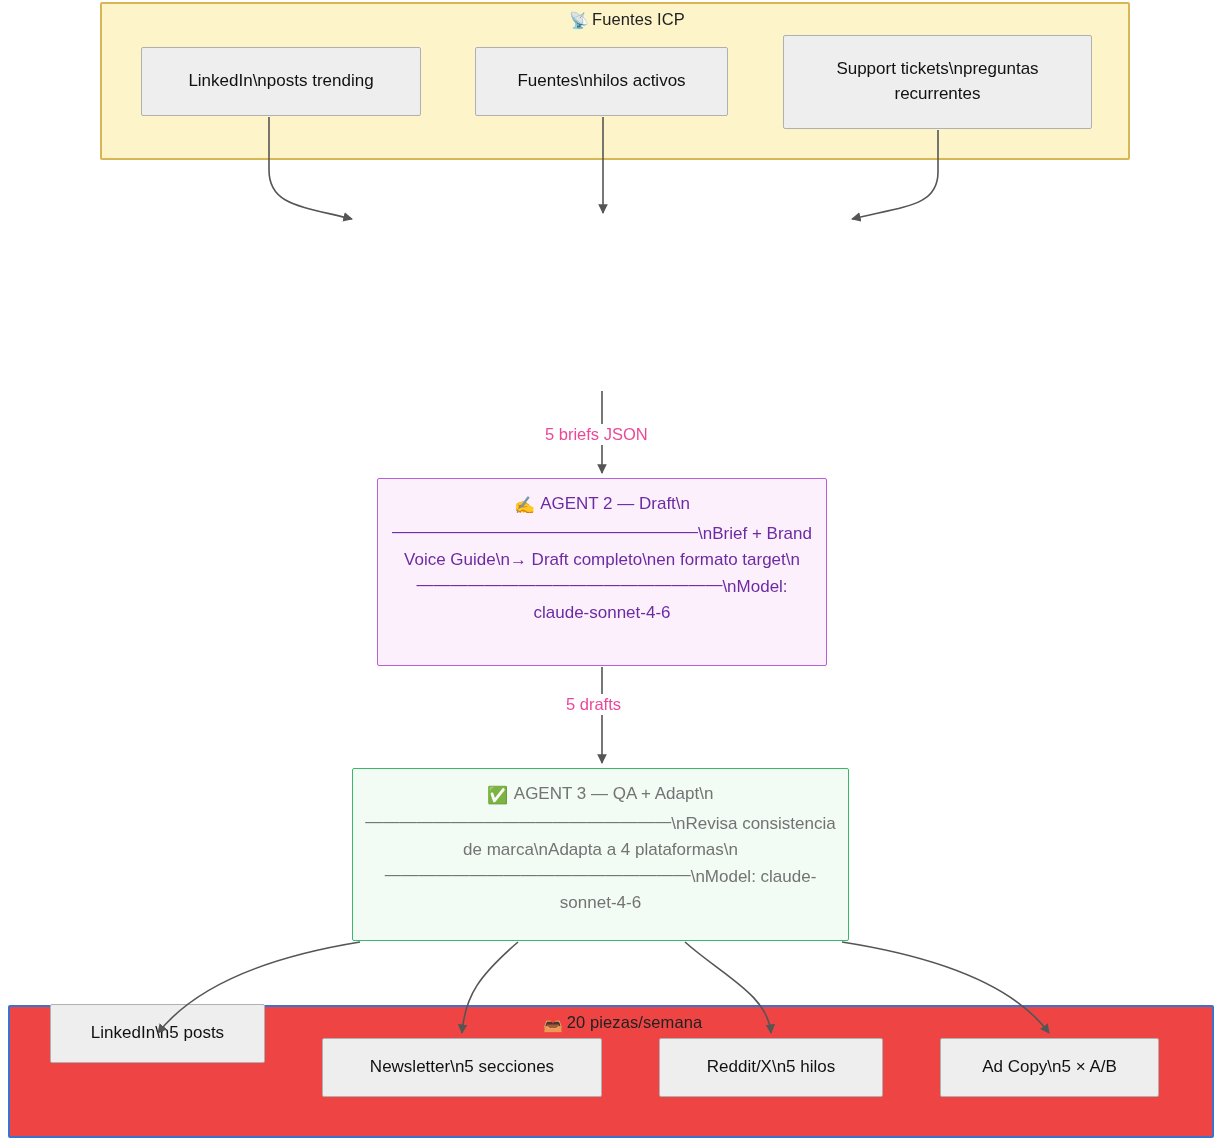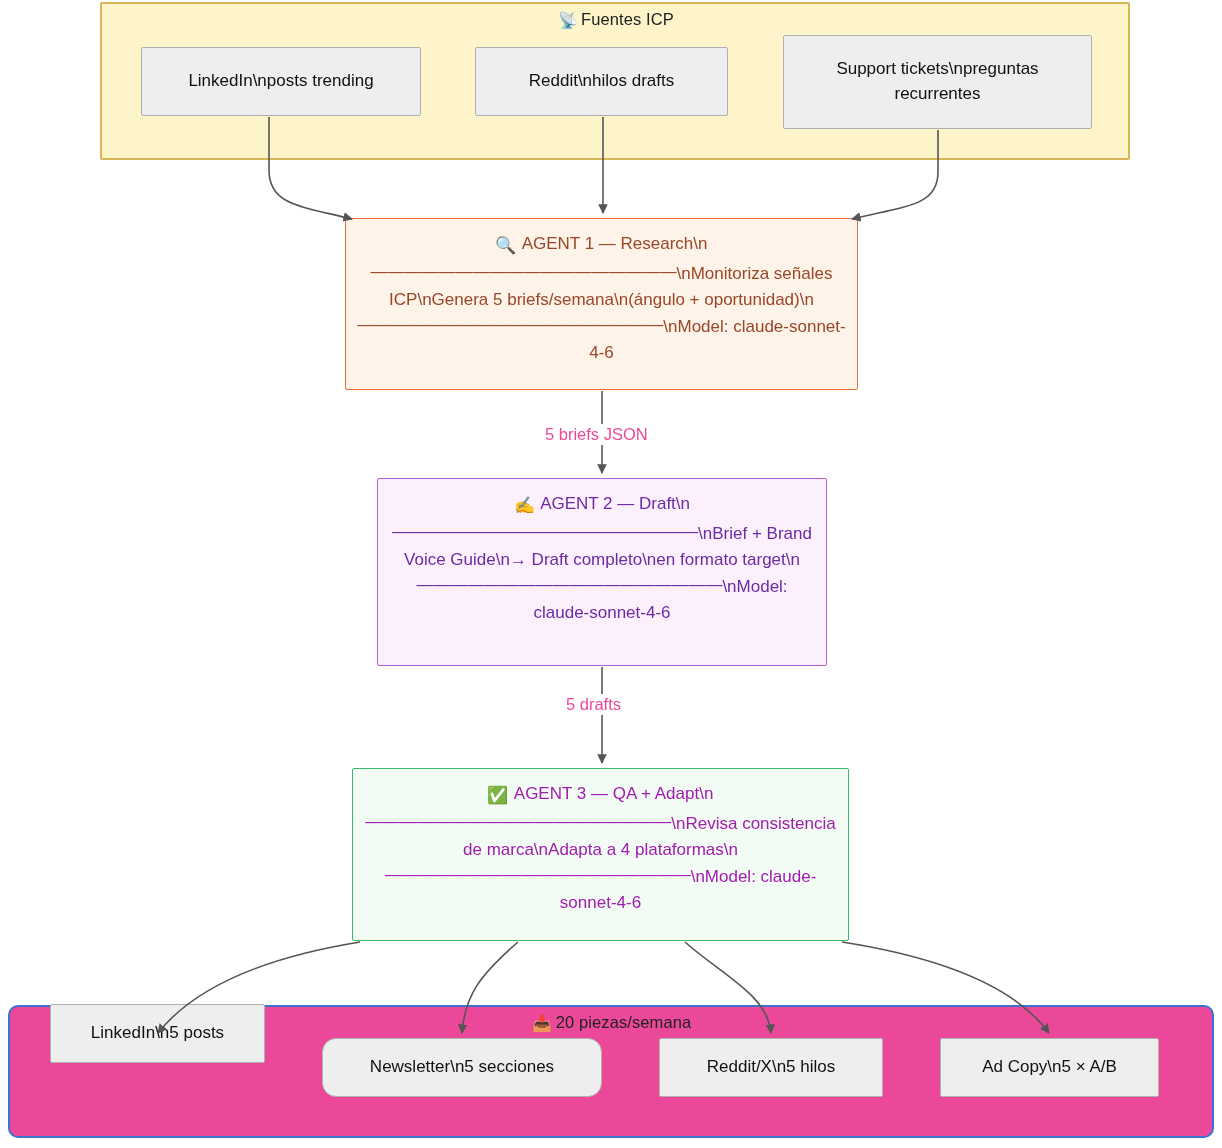--- a/index.html
+++ b/index.html
@@ -31,21 +31,21 @@
 
   
   .subgraph {
     position: absolute;
     box-sizing: border-box;
     z-index: 1;
   }
   .subgraph .sg-title {
     position: absolute;
     top: 6px;
-    left: 1px;
+    left: 12px;
     width: 100%;
     text-align: center;
     font-size: 16.5px;
     color: #222222;
     letter-spacing: .1px;
     white-space: nowrap;
   }
   .sg-title .emo {
     font-size: 16px;
     vertical-align: -1px;
@@ -59,23 +59,23 @@
     height: 158px;
     background: #fdf5c9;
     border: 2px solid #d6b656;
     border-radius: 2px;
   }
   #sg-outputs {
     left: 8px;
     top: 1005px;
     width: 1206px;
     height: 133px;
-    background: #ec4899;
+    background: #ef4444;
     border: 2px solid #3a72d0;
-    border-radius: 10px;
+    border-radius: 2px;
   }
 
   
   .node {
     position: absolute;
     box-sizing: border-box;
     background: #eeeeee;
     border: 1.4px solid #b0b0b0;
     border-radius: 2px;
     display: flex;
@@ -118,21 +118,21 @@
     width: 450px; height: 188px;
     background: #fdf0fd;
     border: 1.6px solid #b760d9;
     color: #6c2ba3;
   }
   #agent3 {
     left: 352px; top: 768px;
     width: 497px; height: 173px;
     background: #f2fbf4;
     border: 1.6px solid #39b86a;
-    color: #a21caf;
+    color: #737373;
   }
 
   
   .edge-label {
     position: absolute;
     background: #ffffff;
     color: #ec4899;
     font-size: 16.5px;
     padding: 1px 5px;
     white-space: nowrap;
@@ -154,44 +154,41 @@
     <div class="sg-title">
       <span class="emo">📥</span><span>20 piezas/semana</span>
     </div>
   </div>
 
   <div class="node" style="left:141px; top:47px; width:280px; height:69px;">
     <span>LinkedIn\nposts trending</span>
   </div>
 
   <div class="node" style="left:475px; top:47px; width:253px; height:69px;">
-    <span>Reddit\nhilos drafts</span>
+    <span>Fuentes\nhilos activos</span>
   </div>
 
   <div class="node" style="left:783px; top:35px; width:309px; height:94px;">
     <span>Support tickets\npreguntas recurrentes</span>
   </div>
 
-  <div class="agent" id="agent1">
-    <span class="emo">🔍</span><span>AGENT 1 — Research\n</span><span class="dash">——————————————————</span><span>\nMonitoriza señales ICP\nGenera 5 briefs/semana\n(ángulo + oportunidad)\n</span><span class="dash">——————————————————</span><span>\nModel: claude-sonnet-4-6</span>
-  </div>
 
   <div class="agent" id="agent2">
     <span class="emo">✍️</span><span>AGENT 2 — Draft\n</span><span class="dash">——————————————————</span><span>\nBrief + Brand Voice Guide\n→ Draft completo\nen formato target\n</span><span class="dash">——————————————————</span><span>\nModel: claude-sonnet-4-6</span>
   </div>
 
   <div class="agent" id="agent3">
     <span class="emo">✅</span><span>AGENT 3 — QA + Adapt\n</span><span class="dash">——————————————————</span><span>\nRevisa consistencia de marca\nAdapta a 4 plataformas\n</span><span class="dash">——————————————————</span><span>\nModel: claude-sonnet-4-6</span>
   </div>
 
   <div class="node" style="left:50px; top:1004px; width:215px; height:59px;">
     <span>LinkedIn\n5 posts</span>
   </div>
 
-  <div class="node" style="left:322px; top:1038px; width:280px; height:59px;border-radius:14px;">
+  <div class="node" style="left:322px; top:1038px; width:280px; height:59px;">
     <span>Newsletter\n5 secciones</span>
   </div>
 
   <div class="node" style="left:659px; top:1038px; width:224px; height:59px;">
     <span>Reddit/X\n5 hilos</span>
   </div>
 
   <div class="node" style="left:940px; top:1038px; width:219px; height:59px;text-align:right;">
     <span>Ad Copy\n5 × A/B</span>
   </div>

